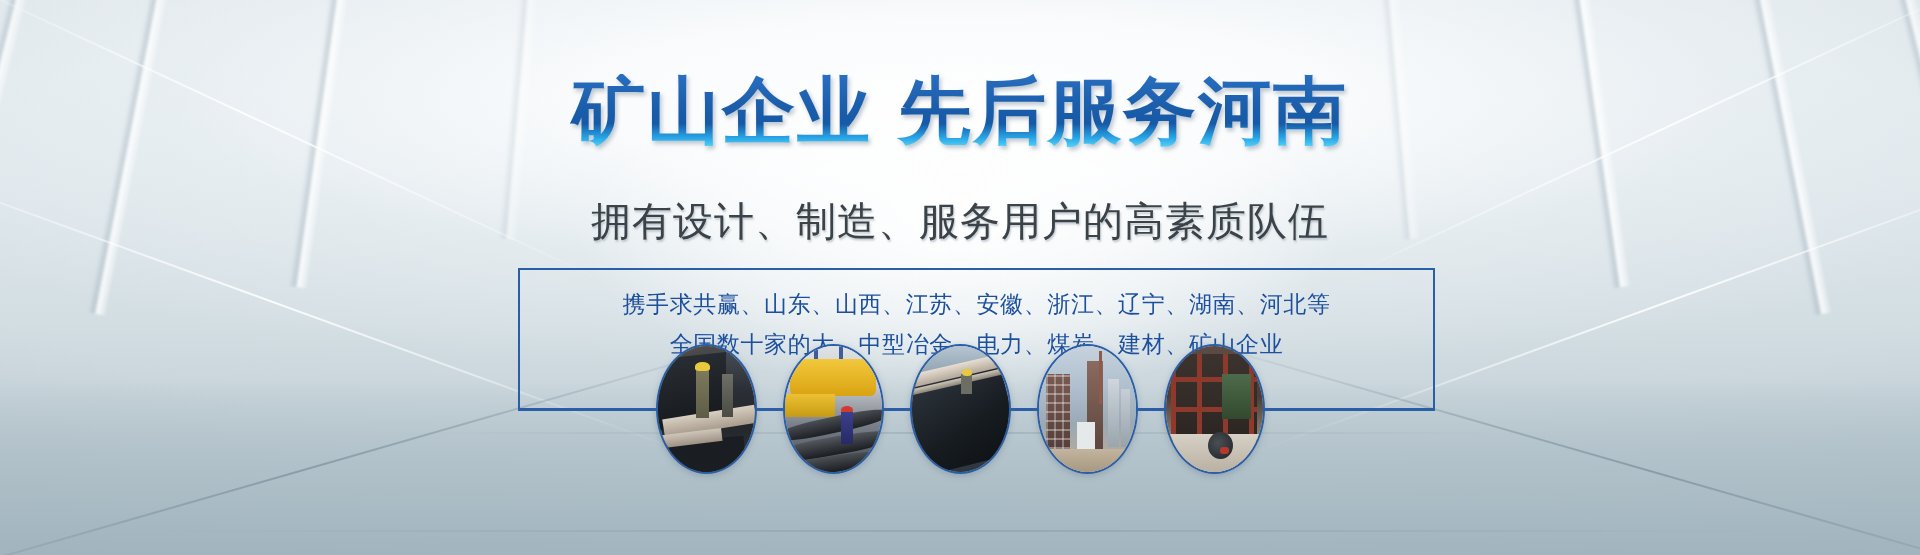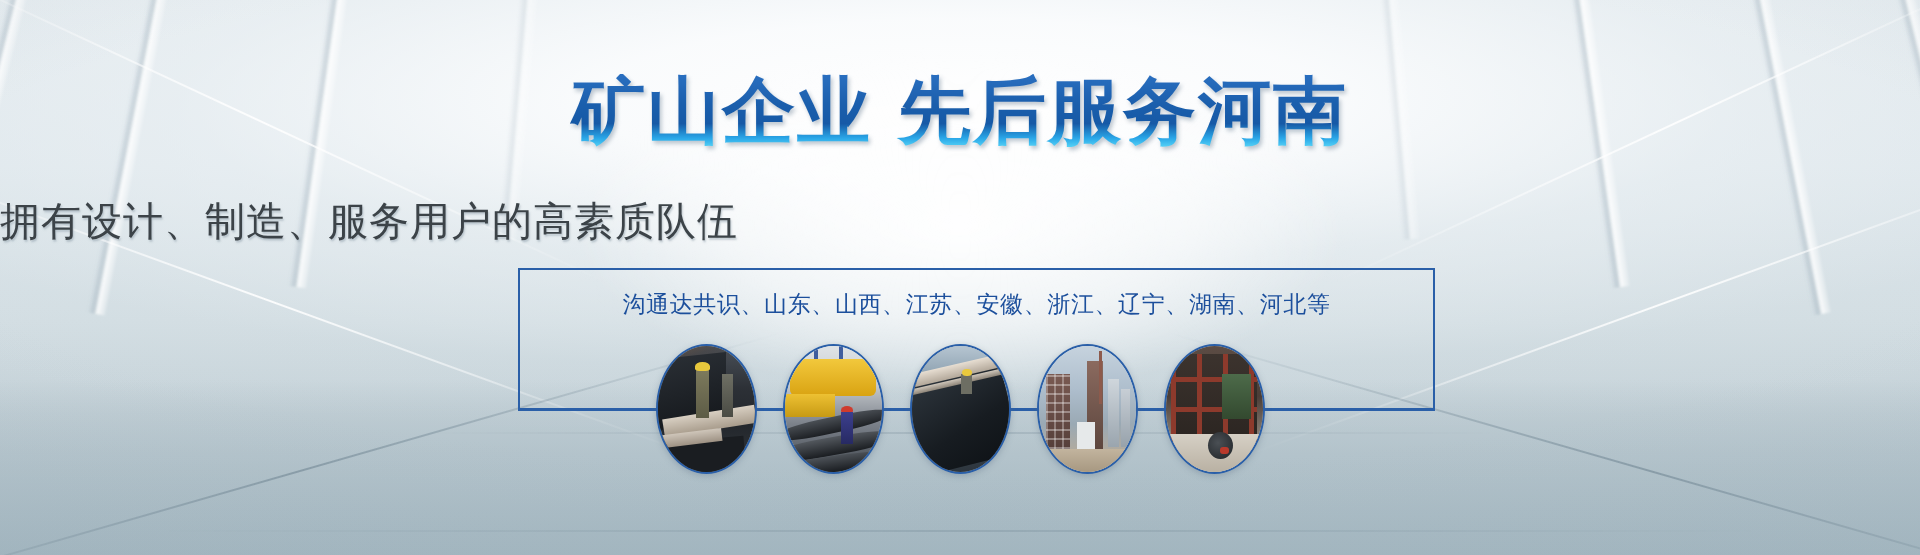--- a/index.html
+++ b/index.html
@@ -67,20 +67,21 @@
     background:linear-gradient(180deg,#2a6fc0 0%, #1b5fad 40%, #1659a6 68%, #2aa7e8 88%, #55d2f6 100%);
     -webkit-background-clip:text;background-clip:text;
     color:transparent;-webkit-text-fill-color:transparent;
     text-shadow:none;
     filter:drop-shadow(2px 3px 2px rgba(110,130,150,.45));
   }
   .headline .sp{display:inline-block;width:26px;}
 
   .subtitle{
     position:absolute;left:0;right:0;top:199px;
+    text-align:center;
     font-size:40px;line-height:1.1;
     color:#3c4348;
     letter-spacing:1px;
     white-space:nowrap;
     text-shadow:1px 2px 2px rgba(140,155,168,.5);
   }
 
   .infobox{
     position:absolute;
     left:518px;top:268px;width:917px;height:142px;
@@ -221,21 +222,22 @@
     <div class="headline">
       <span>矿山企业</span><span class="sp"></span><span>先后服务河南</span>
     </div>
 
     <div class="subtitle">拥有设计、制造、服务用户的高素质队伍</div>
 
     <div class="infobox"></div>
     <div class="connector"></div>
 
     <div class="infolines">
-      <div class="infoline">沟通达共识、山东、山西、江苏、安徽、浙江、辽宁、湖南、河北等</div>
+      <div class="infoline">携手求共赢、山东、山西、江苏、安徽、浙江、辽宁、湖南、河北等</div>
+      <div class="infoline">全国数十家的大、中型冶金、电力、煤炭、建材、矿山企业</div>
     </div>
 
     <div class="photos">
 
       <div class="photo p1">
         <div class="pic">
           <div class="plate"></div>
             <div class="dark"></div>
             <div class="board"></div>
           <div class="board2"></div>

